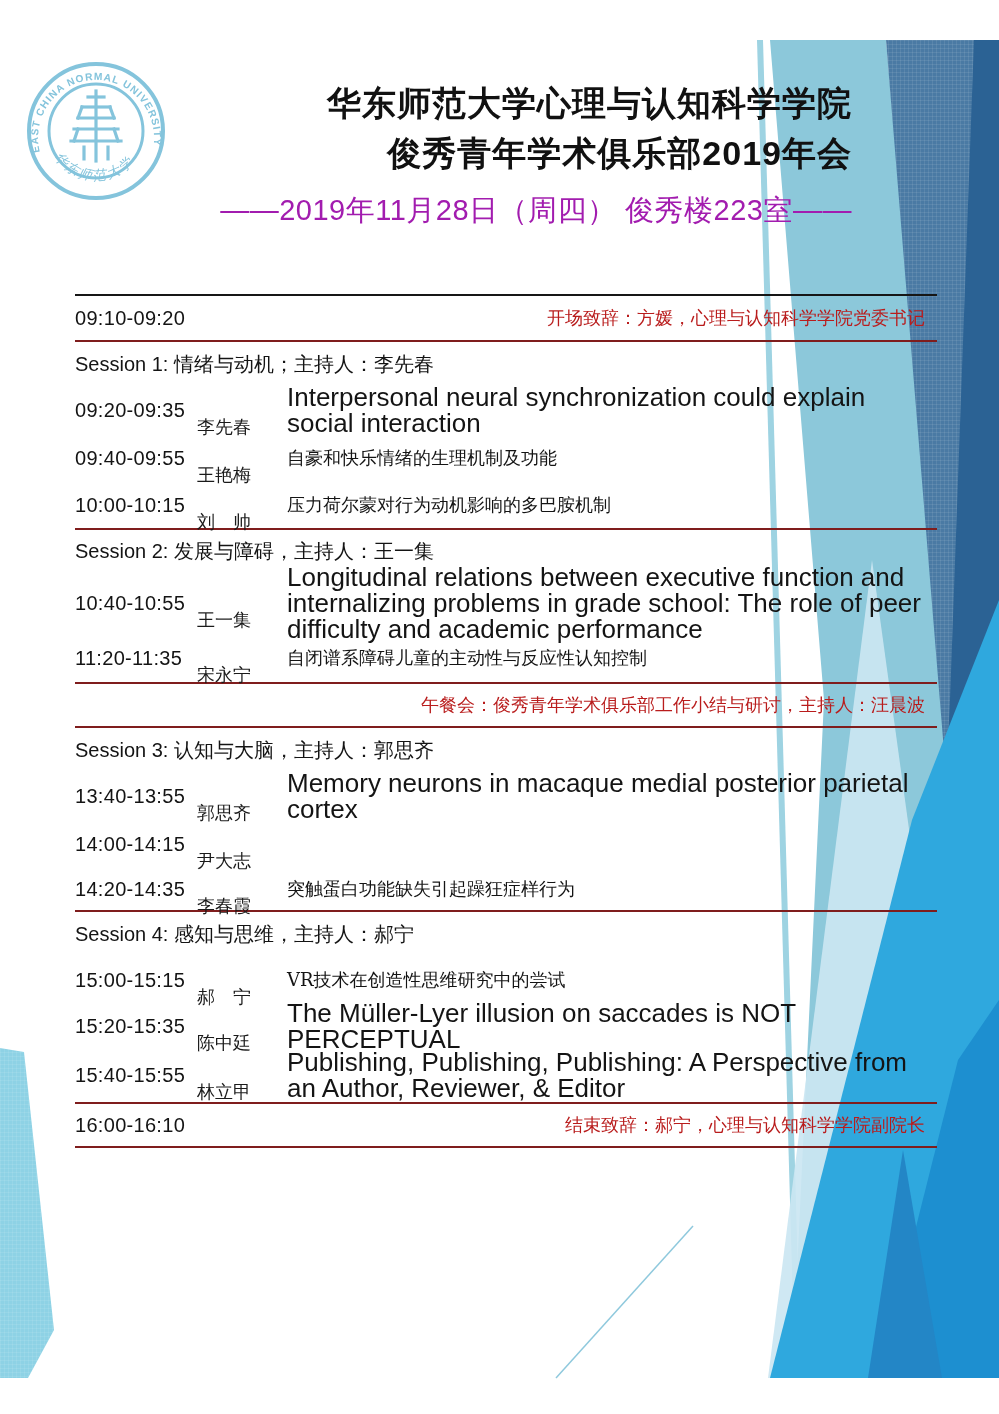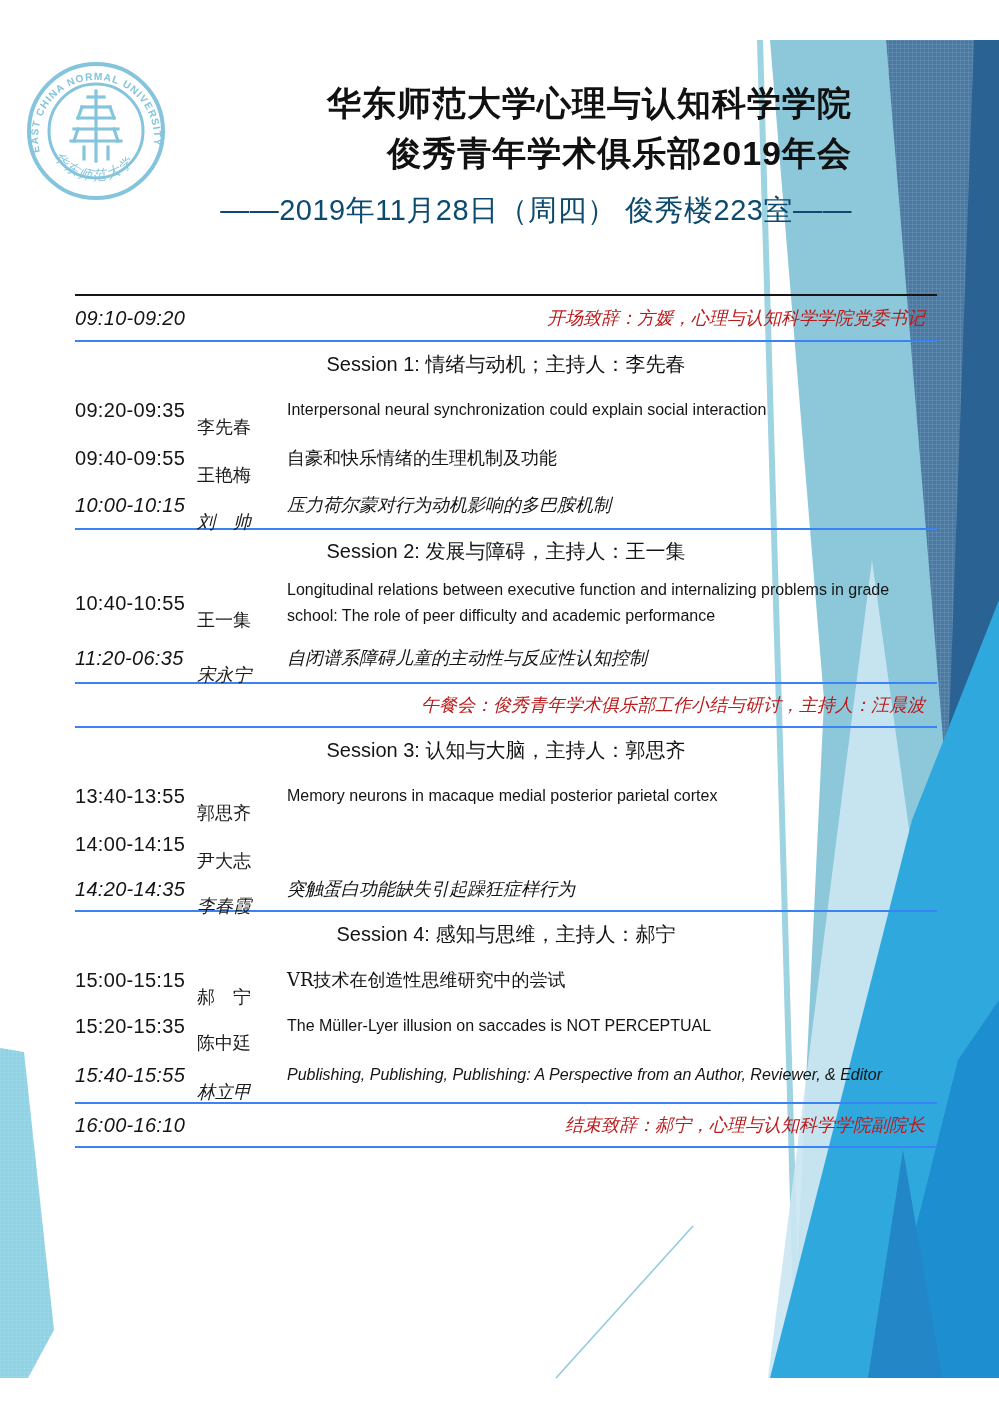--- a/index.html
+++ b/index.html
@@ -13,46 +13,46 @@
   #bg{position:absolute;inset:0;z-index:0;}
   
   .logo{position:absolute;left:26px;top:60px;width:140px;height:142px;z-index:2;}
   
   .header{position:absolute;left:58px;top:78px;width:794px;text-align:right;z-index:2;}
   .title-line{
     font-weight:bold;font-size:34px;line-height:50px;letter-spacing:1px;
     color:#111;font-family:"Liberation Sans","DejaVu Sans",sans-serif;
   }
   .subtitle{
-    margin-top:13px;font-size:29px;font-weight:normal;color:#0c4a6e;letter-spacing:0.5px;
+    margin-top:13px;font-size:29px;font-weight:normal;color:#a21caf;letter-spacing:0.5px;
   }
   
   .schedule{position:absolute;left:75px;top:294px;width:862px;z-index:2;}
   .row{position:relative;display:flex;align-items:center;box-sizing:border-box;}
   .bt{border-top:2px solid #161616;}
-  .bb{border-bottom:2px solid #3b82f6;font-style:italic;}
+  .bb{border-bottom:2px solid #7f1d1d;}
   .time{
     flex:0 0 122px;font-size:20px;letter-spacing:0.3px;color:#141414;
     font-family:"Liberation Sans","DejaVu Sans",sans-serif;
   }
   .speaker{
     flex:0 0 90px;font-size:18px;color:#1a1a1a;
     font-family:"DejaVu Serif","Liberation Serif",serif;
     margin-top:34px;
   }
   .talk-title{
-    flex:1 1 auto;font-size:16px;line-height:26px;color:#141414;padding-right:2px;
+    flex:1 1 auto;font-size:26px;line-height:26px;color:#141414;padding-right:2px;
   }
   .zh{font-family:"DejaVu Serif","Liberation Serif",serif;font-size:18px;}
   .center-text{
     position:absolute;left:0;right:12px;text-align:right;font-size:18px;
     font-family:"DejaVu Serif","Liberation Serif",serif;color:#b91c1c;
   }
   .session-label{
-    width:100%;text-align:center;font-size:20px;color:#141414;
+    width:100%;text-align:left;font-size:20px;color:#141414;
     font-family:"Liberation Sans","DejaVu Sans",sans-serif;
   }
   
   .h48{height:48px}.h46{height:44px}.h44{height:44px}.h42{height:42px}
   .h50{height:50px}.h56{height:56px}.h62{height:62px}
 </style>
 </head>
 <body>
 
 <svg id="bg" viewBox="0 0 999 1414" aria-hidden="true">
@@ -152,21 +152,21 @@
   </div>
 
   <div class="row h62">
     <span class="time">10:40-10:55</span>
     <span class="speaker">王一集</span>
     <span class="talk-title">Longitudinal relations between executive function and internalizing problems in grade school: The role of peer difficulty and academic performance</span>
   </div>
 
 
   <div class="row h50 bb">
-    <span class="time">11:20-06:35</span>
+    <span class="time">11:20-11:35</span>
     <span class="speaker">宋永宁</span>
     <span class="talk-title zh">自闭谱系障碍儿童的主动性与反应性认知控制</span>
   </div>
 
   <div class="row h46 bb">
     <span class="center-text">午餐会：俊秀青年学术俱乐部工作小结与研讨，主持人：汪晨波</span>
   </div>
 
   <div class="row h44">
     <span class="session-label">Session 3: 认知与大脑，主持人：郭思齐</span>

